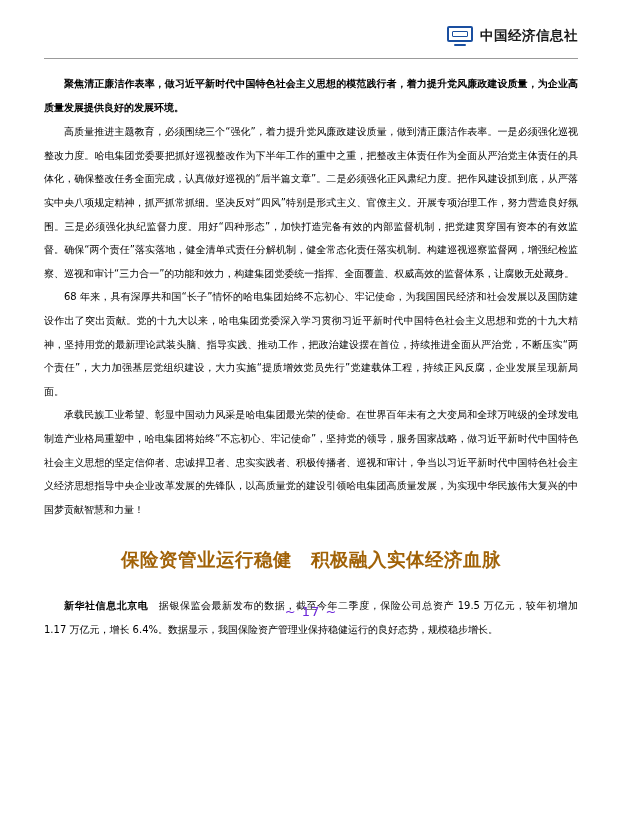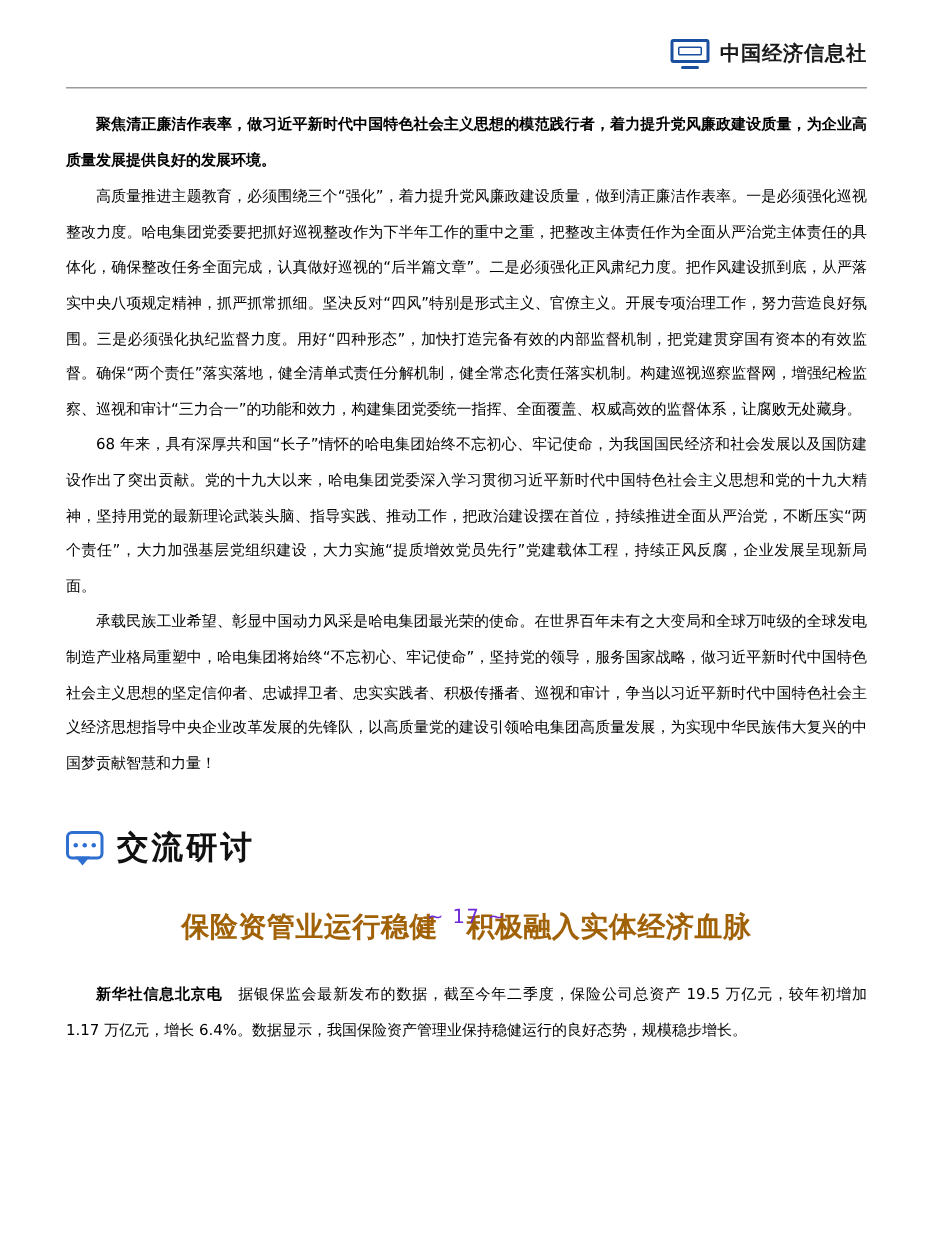--- a/index.html
+++ b/index.html
@@ -198,33 +198,20 @@
 
   <div class="rule"></div>
 
   <div class="content">
 
     <p class="bold-lead">聚焦清正廉洁作表率，做习近平新时代中国特色社会主义思想的模范践行者，着力提升党风廉政建设质量，为企业高质量发展提供良好的发展环境。</p>
     <p>高质量推进主题教育，必须围绕三个“强化”，着力提升党风廉政建设质量，做到清正廉洁作表率。一是必须强化巡视整改力度。哈电集团党委要把抓好巡视整改作为下半年工作的重中之重，把整改主体责任作为全面从严治党主体责任的具体化，确保整改任务全面完成，认真做好巡视的“后半篇文章”。二是必须强化正风肃纪力度。把作风建设抓到底，从严落实中央八项规定精神，抓严抓常抓细。坚决反对“四风”特别是形式主义、官僚主义。开展专项治理工作，努力营造良好氛围。三是必须强化执纪监督力度。用好“四种形态”，加快打造完备有效的内部监督机制，把党建贯穿国有资本的有效监督。确保“两个责任”落实落地，健全清单式责任分解机制，健全常态化责任落实机制。构建巡视巡察监督网，增强纪检监察、巡视和审计“三力合一”的功能和效力，构建集团党委统一指挥、全面覆盖、权威高效的监督体系，让腐败无处藏身。</p>
     <p>68 年来，具有深厚共和国“长子”情怀的哈电集团始终不忘初心、牢记使命，为我国国民经济和社会发展以及国防建设作出了突出贡献。党的十九大以来，哈电集团党委深入学习贯彻习近平新时代中国特色社会主义思想和党的十九大精神，坚持用党的最新理论武装头脑、指导实践、推动工作，把政治建设摆在首位，持续推进全面从严治党，不断压实“两个责任”，大力加强基层党组织建设，大力实施“提质增效党员先行”党建载体工程，持续正风反腐，企业发展呈现新局面。</p>
     <p>承载民族工业希望、彰显中国动力风采是哈电集团最光荣的使命。在世界百年未有之大变局和全球万吨级的全球发电制造产业格局重塑中，哈电集团将始终“不忘初心、牢记使命”，坚持党的领导，服务国家战略，做习近平新时代中国特色社会主义思想的坚定信仰者、忠诚捍卫者、忠实实践者、积极传播者、巡视和审计，争当以习近平新时代中国特色社会主义经济思想指导中央企业改革发展的先锋队，以高质量党的建设引领哈电集团高质量发展，为实现中华民族伟大复兴的中国梦贡献智慧和力量！</p>
 
-    <div class="section">
-      <span class="section-icon">
-        <span class="bubble">
-            <span class="dots">
-              <i></i>
-              <i></i>
-              <i></i>
-            </span>
-          </span>
-        <span class="tail"></span>
-      </span>
-      <span class="section-title">交流研讨</span>
-    </div>
 
     <div class="article-title">保险资管业运行稳健　积极融入实体经济血脉</div>
 
     <p class="article-body"><span class="dateline">新华社信息北京电</span><span>　据银保监会最新发布的数据，截至今年二季度，保险公司总资产 19.5 万亿元，较年初增加 1.17 万亿元，增长 6.4%。数据显示，我国保险资产管理业保持稳健运行的良好态势，规模稳步增长。</span></p>
 
   </div>
 
   <div class="footer">~ 17 ~</div>
 
 </div>

